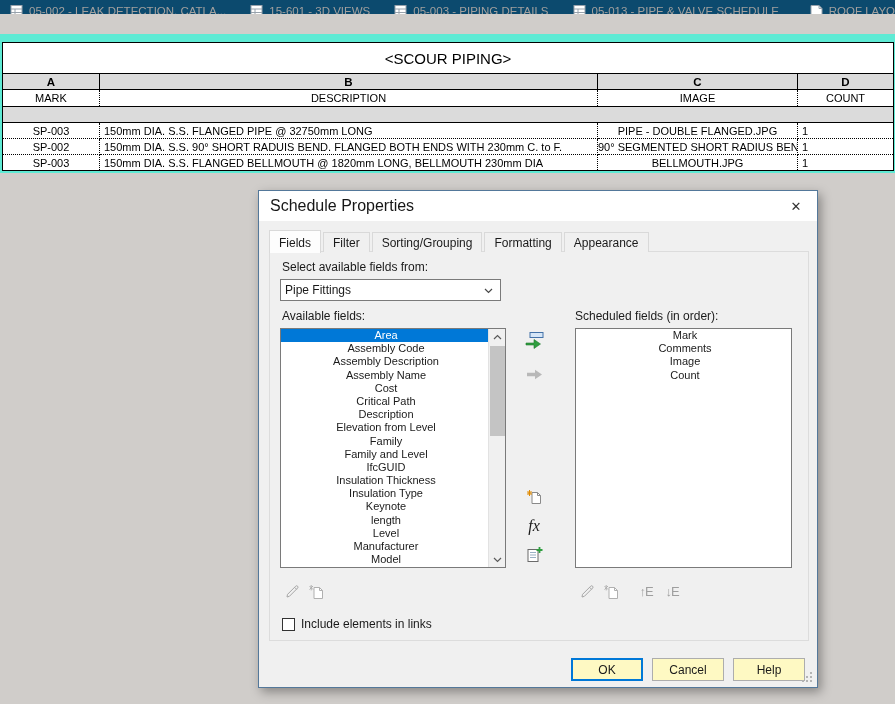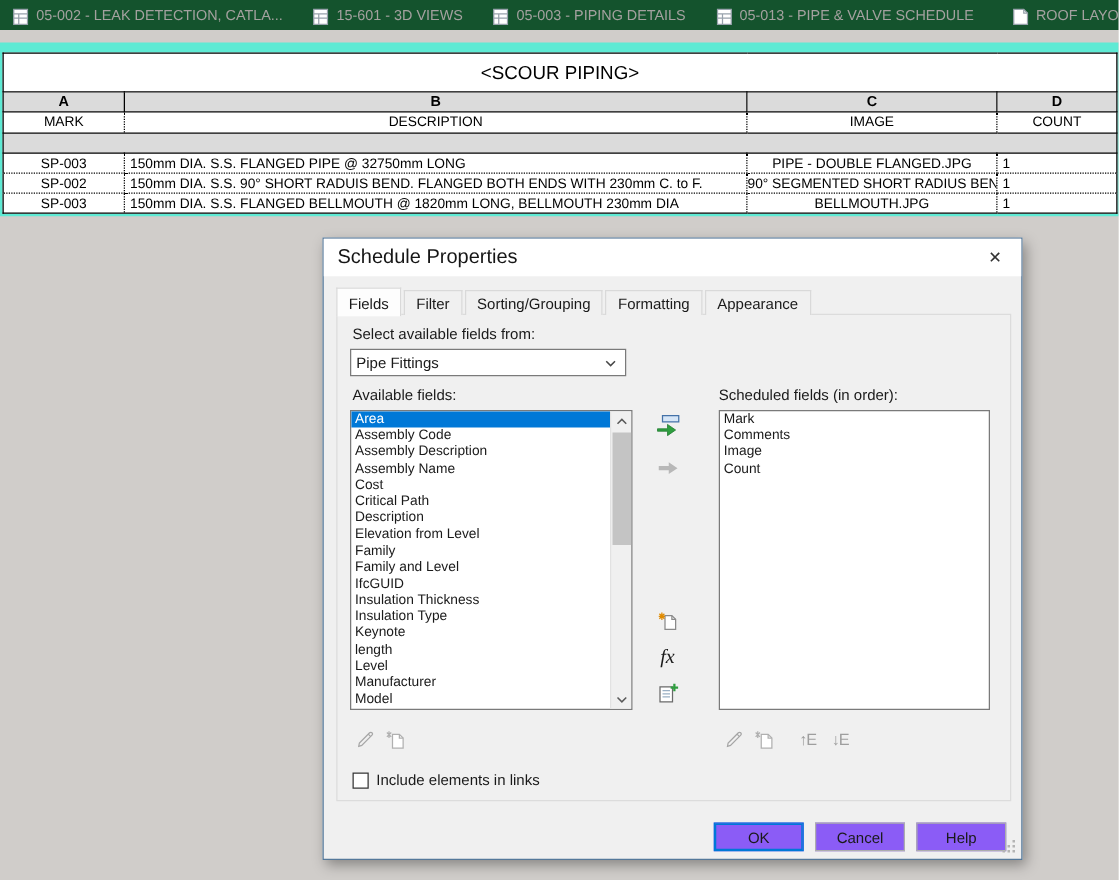--- a/index.html
+++ b/index.html
@@ -1,22 +1,22 @@
 <!DOCTYPE html>
 <html><head>
 <meta charset="utf-8">
 <style>
   * { margin:0; padding:0; box-sizing:border-box; }
   html,body { width:895px; height:704px; overflow:hidden; }
   body { font-family:"Liberation Sans","DejaVu Sans",sans-serif; }
   .screen { position:relative; width:895px; height:704px; background:#d0cdca; overflow:hidden; }
 
   
-  .view-tabbar { position:absolute; left:0; top:0; width:895px; height:24px;
-    background:#14532d; display:flex; align-items:flex-end; white-space:nowrap; overflow:hidden; }
+  .view-tabbar { position:absolute; left:0; top:0; width:895px; height:14px;
+    background:#0c4a6e; display:flex; align-items:flex-start; white-space:nowrap; overflow:hidden; }
   .view-tab { display:flex; align-items:center; gap:6px; height:22px; padding:0 14px 0 10px;
     color:#a3a19f; font-size:11.5px; cursor:default; flex:0 0 auto; }
   .view-tab.push-right { margin-left:auto; padding-right:0; overflow:hidden; }
   .tab-icon { flex:0 0 auto; }
 
   
   .schedule-canvas { position:absolute; left:0; top:34px; width:895px; height:139px; background:#5eead4; }
   table.schedule { position:absolute; left:2px; top:8px; width:891px; border-collapse:collapse; table-layout:fixed;
     font-size:11px; color:#000; background:#fff; }
   table.schedule td { overflow:hidden; white-space:nowrap; }
@@ -52,42 +52,42 @@
   .dtab.active { background:#fdfdfd; height:23px; padding-top:5px; position:relative; top:1px; z-index:3; }
 
   .tabpage { position:absolute; left:10px; top:60px; width:540px; height:390px;
     border:1px solid #dcdcdc; background:#f0f0f0; z-index:1; }
   .lbl { position:absolute; font-size:12px; color:#1a1a1a; }
 
   .combo { position:absolute; left:10px; top:27px; width:221px; height:22px; background:#fff;
     border:1px solid #7a7a7a; display:flex; align-items:center; font-size:12px; color:#1a1a1a; padding-left:4px; }
   .combo .chev { position:absolute; right:7px; top:8px; }
 
-  .listbox { position:absolute; background:#fff; border:1px solid #7a7a7a; font-size:11px; color:#1a1a1a; overflow:hidden; }
+  .listbox { position:absolute; background:#fff; border:1px solid #7a7a7a; font-size:11px; color:#1a1a1a; overflow:hidden;text-align:center; }
   .listbox.avail { left:10px; top:76px; width:226px; height:240px; }
   .listbox.sched { left:305px; top:76px; width:217px; height:240px; }
   .li { height:13.2px; line-height:13.2px; padding-left:3px; white-space:nowrap; overflow:hidden; }
   .li.sel { background:#0078d7; color:#fff; }
   .avail .li { margin-right:17px; }
 
   .vscroll { position:absolute; top:0; right:0; width:17px; height:238px; background:#f0f0f0; border-left:1px solid #e2e2e2; }
   .sb-btn { position:absolute; left:0; width:17px; height:15px; display:flex; align-items:center; justify-content:center; }
   .sb-up { top:0; } .sb-dn { bottom:0; }
   .sb-thumb { position:absolute; left:1px; top:17px; width:15px; height:90px; background:#c4c4c4; }
 
   .mid-btn { position:absolute; width:24px; height:20px; display:flex; align-items:center; justify-content:center; }
   .fx-glyph { font-family:"Liberation Serif","DejaVu Serif",serif; font-style:italic; font-size:16px; color:#1a1a1a; }
 
   .mini-btn { position:absolute; width:20px; height:18px; display:flex; align-items:center; justify-content:center; }
   .mv { font-size:13px; color:#9e9e9e; letter-spacing:-1px; }
 
   .cb { position:absolute; left:12px; top:366px; width:13px; height:13px; background:#fff; border:1px solid #333; }
   .cb-label { position:absolute; left:31px; top:365px; font-size:12px; color:#1a1a1a; }
 
-  .btn { position:absolute; width:72px; height:23px; background:#8b5cf6; border:1px solid #adadad;
+  .btn { position:absolute; width:72px; height:23px; background:#fef9c3; border:1px solid #adadad;
     font-size:12px; color:#1a1a1a; display:flex; align-items:center; justify-content:center; }
   .btn.ok { left:312px; top:467px; border:1px solid #0078d7; box-shadow:inset 0 0 0 1px #0078d7; }
   .btn.cancel { left:393px; top:467px; }
   .btn.help { left:474px; top:467px; }
 
   .grip { position:absolute; right:5px; bottom:5px; width:2px; height:2px; background:#b4b4b4;
     box-shadow:-4px 0 #b4b4b4, -8px 0 #b4b4b4, 0 -4px #b4b4b4, -4px -4px #b4b4b4, 0 -8px #b4b4b4; }
 </style>
 </head>
 <body>

